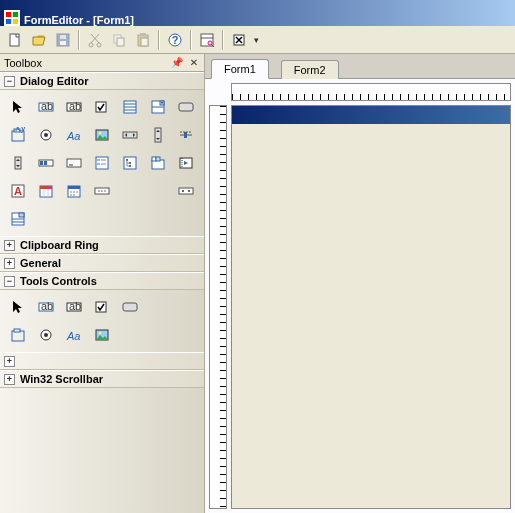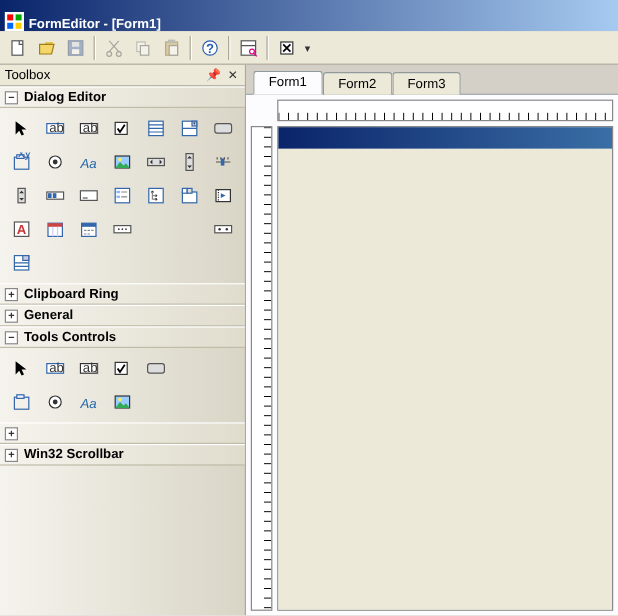--- a/index.html
+++ b/index.html
@@ -20,21 +20,21 @@
 .toolbox { width: 205px; background: linear-gradient(to right, #f5f3ed, #d9d5c6); display: flex; flex-direction: column; border-right: 1px solid #aca899; }
 .tbx-header { height: 18px; display: flex; align-items: center; justify-content: space-between; padding: 0 4px; border-bottom: 1px solid #aca899; background: #ece9d8; }
 .tbx-header .right { display: flex; gap: 4px; }
 .pin, .xclose { width: 12px; height: 12px; display:flex;align-items:center;justify-content:center;font-size:10px;color:#333; }
 .section-header { height: 18px; display: flex; align-items: center; padding: 0 4px; background: linear-gradient(to right,#f5f3ed,#e0dccd); border-top: 1px solid #fff; border-bottom: 1px solid #c0bca8; font-weight: bold; }
 .section-header .exp { width: 11px; height: 11px; border: 1px solid #888; background: #fff; margin-right: 5px; display:flex;align-items:center;justify-content:center;font-size:9px;line-height:1;color:#333; }
 .tool-grid { display: grid; grid-template-columns: repeat(7, 1fr); padding: 6px 4px; gap: 6px 0; }
 .tool { width: 24px; height: 22px; display:flex;align-items:center;justify-content:center; border:1px solid transparent; margin: 0 auto;}
 .design { flex: 1; background: #d4d0c8; display: flex; flex-direction: column; }
 .tabs { height: 24px; display: flex; align-items: flex-end; padding: 2px 6px 0; gap: 0; background:#d4d0c8; }
-.tab { padding: 3px 12px; background: #ece9d8; border: 1px solid #919b9c; border-bottom: none; border-radius: 3px 3px 0 0; margin-right: 0; position:relative; top:1px;}
+.tab { padding: 3px 12px; background: #ece9d8; border: 1px solid #919b9c; border-bottom: none; border-radius: 3px 3px 0 0; margin-right: 12px; position:relative; top:1px;}
 .tab.active { background: #fcfcfe; border-bottom:1px solid #fcfcfe; z-index:2;}
 .ruler-area { flex: 1; display: flex; flex-direction: column; border-top:1px solid #919b9c; background:#fcfcfe; padding:4px;}
 .hruler { height: 18px; margin-left: 22px; background: #fff; border: 1px solid #888;
   background-image: repeating-linear-gradient(to right, #000 0 1px, transparent 1px 8px);
   background-size: 8px 6px; background-position: 0 bottom; background-repeat: repeat-x; }
 .canvas-row { flex:1; display:flex; margin-top:4px;}
 .vruler { width: 18px; background: #fff; border: 1px solid #888;
   background-image: repeating-linear-gradient(to bottom, #000 0 1px, transparent 1px 8px);
   background-size: 6px 8px; background-position: right 0; background-repeat: repeat-y; }
 .canvas { flex:1; margin-left:4px; border:1px solid #888; display:flex;flex-direction:column;}
@@ -401,21 +401,20 @@
       <div class="section-header">
         <span class="exp">+</span>
         <span>Win32 Scrollbar</span>
       </div>
     </div>
 
     <div class="design">
       <div class="tabs">
         <div class="tab active">Form1</div>
         <div class="tab">Form2</div>
-        <div class="tab">Form3</div>
       </div>
       <div class="ruler-area">
         <div class="hruler"></div>
         <div class="canvas-row">
           <div class="vruler"></div>
           <div class="canvas">
             <div class="form-title"></div>
             <div class="form-body"></div>
           </div>
         </div>

